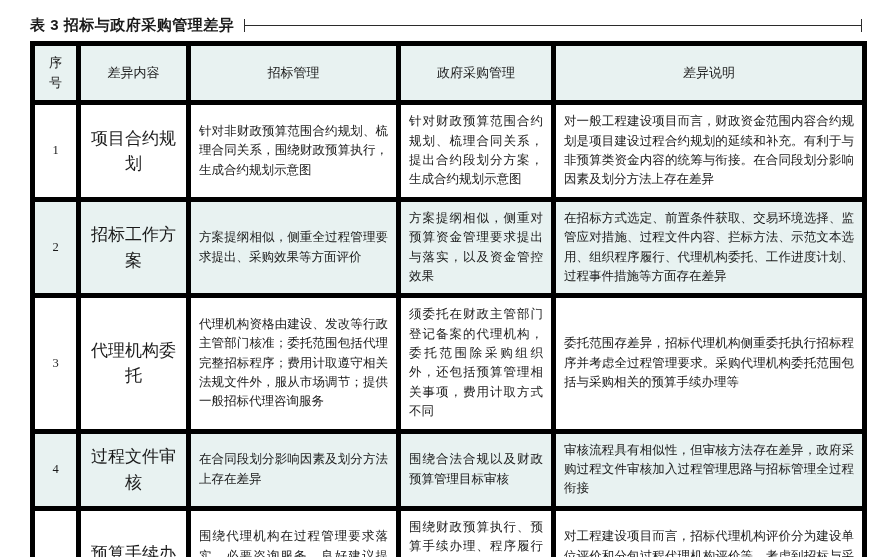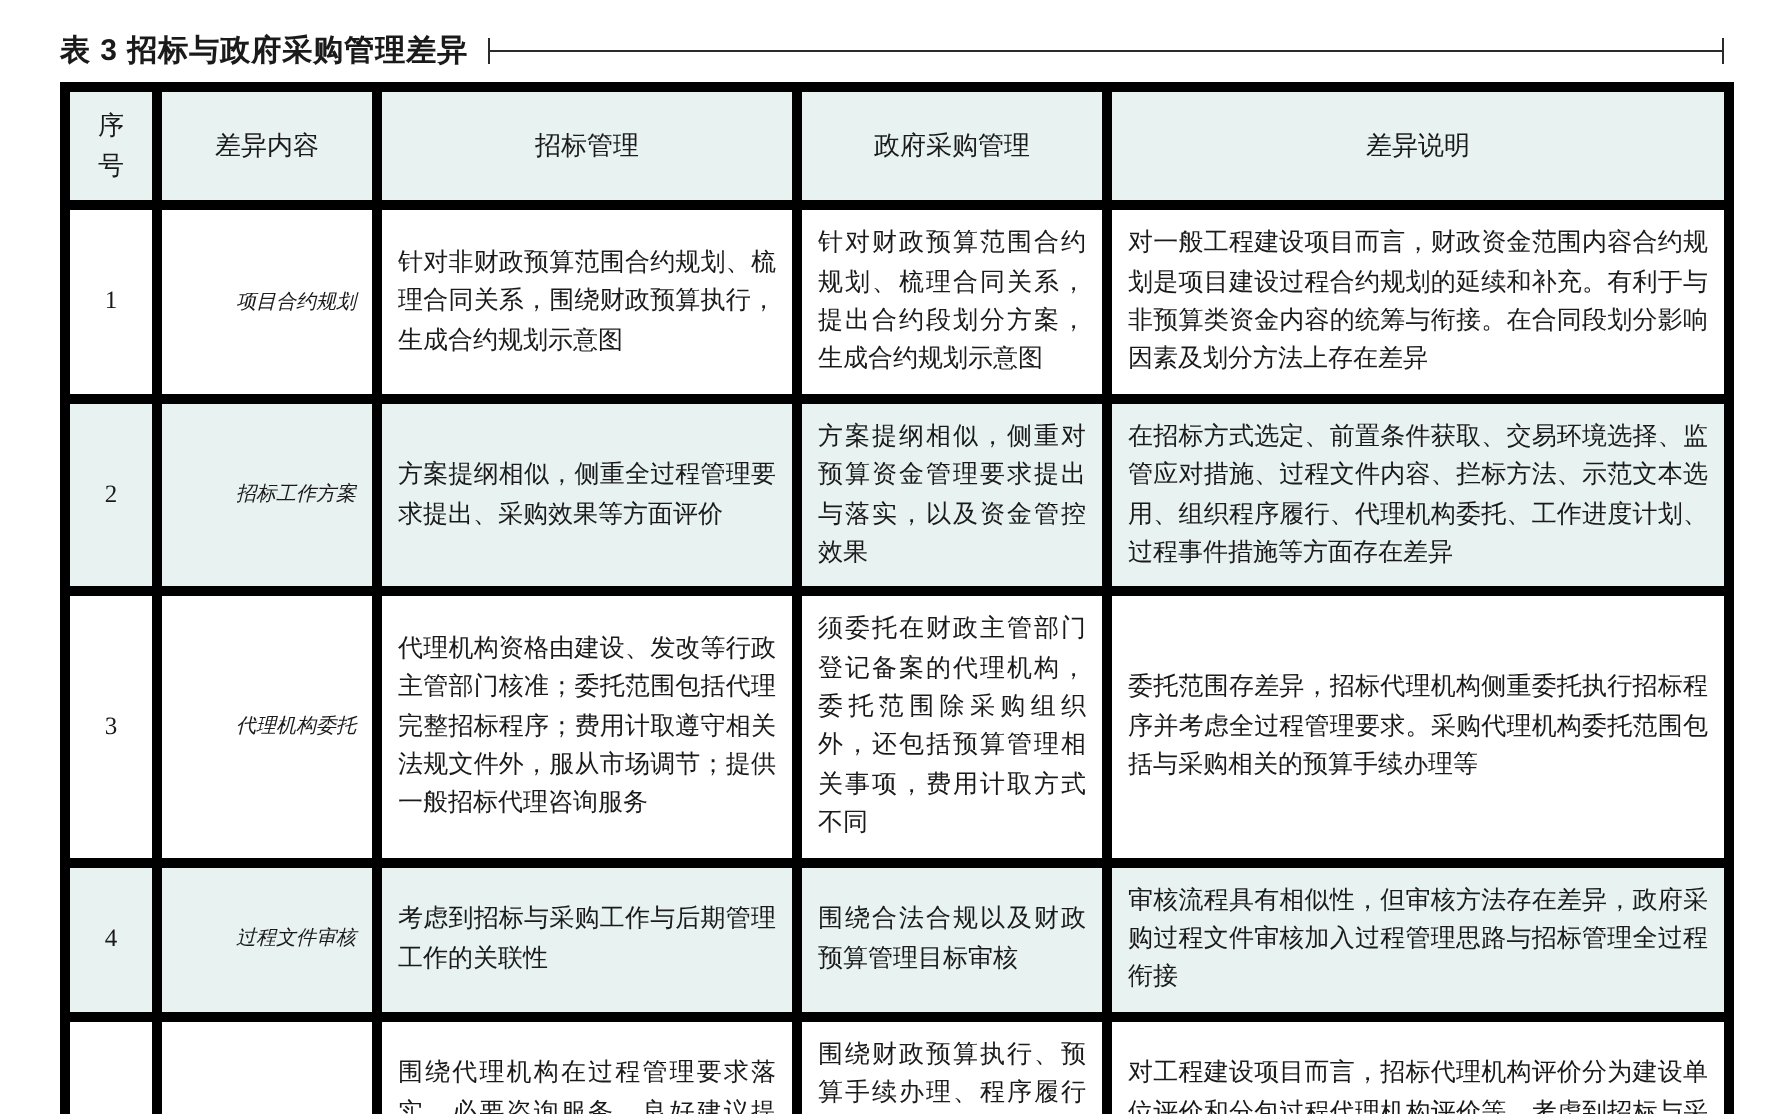--- a/index.html
+++ b/index.html
@@ -85,24 +85,23 @@
     text-align: center;
     font-weight: normal;
     font-size: 13px;
     padding: 8px 6px;
   }
   td.cell-index {
     text-align: center;
     font-size: 12.5px;
   }
   td.cell-topic {
-    text-align: right;
-    font-size: 10px;
+    text-align: center;
+    font-size: 17px;
     line-height: 1.5;
-    font-style: italic;
   }
   td.cell-text {
     text-align: justify;
     text-justify: inter-ideograph;
   }
   tr.row-alt td {
     background: #e8f2f1;
   }
   tr.row-plain td {
     background: #ffffff;
@@ -163,21 +162,21 @@
       <tr class="row-plain">
         <td class="cell-index">3</td>
         <td class="cell-topic">代理机构委托</td>
         <td class="cell-text">代理机构资格由建设、发改等行政主管部门核准；委托范围包括代理完整招标程序；费用计取遵守相关法规文件外，服从市场调节；提供一般招标代理咨询服务</td>
         <td class="cell-text">须委托在财政主管部门登记备案的代理机构，委托范围除采购组织外，还包括预算管理相关事项，费用计取方式不同</td>
         <td class="cell-text">委托范围存差异，招标代理机构侧重委托执行招标程序并考虑全过程管理要求。采购代理机构委托范围包括与采购相关的预算手续办理等</td>
       </tr>
       <tr class="row-alt">
         <td class="cell-index">4</td>
         <td class="cell-topic">过程文件审核</td>
-        <td class="cell-text">考虑到招标与采购工作与后期管理工作的关联性</td>
+        <td class="cell-text">在合同段划分影响因素及划分方法上存在差异</td>
         <td class="cell-text">围绕合法合规以及财政预算管理目标审核</td>
         <td class="cell-text">审核流程具有相似性，但审核方法存在差异，政府采购过程文件审核加入过程管理思路与招标管理全过程衔接</td>
       </tr>
       <tr class="row-plain">
         <td class="cell-index">5</td>
         <td class="cell-topic">预算手续办理</td>
         <td class="cell-text">围绕代理机构在过程管理要求落实、必要咨询服务、良好建议提出、合同条件起草、组织效率和效果及过程严谨性等方面评价</td>
         <td class="cell-text">围绕财政预算执行、预算手续办理、程序履行过程严谨性、必要咨询服务、采购效果等方面评价</td>
         <td class="cell-text">对工程建设项目而言，招标代理机构评价分为建设单位评价和分包过程代理机构评价等，考虑到招标与采购工作与后期管理工作的关联性，侧重对预算资金管理要求提出与落实</td>
       </tr>

